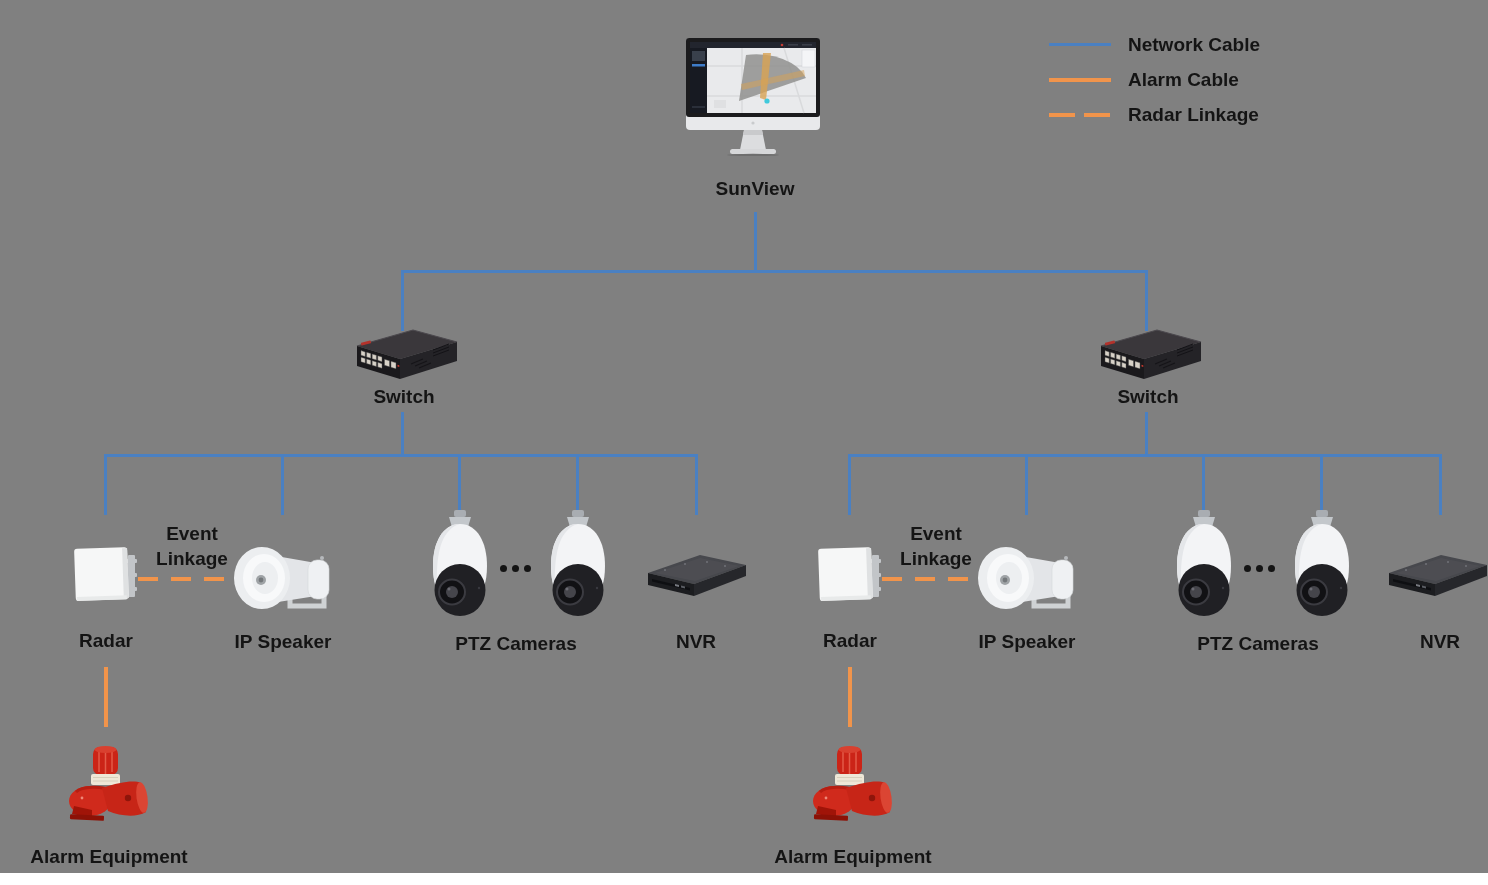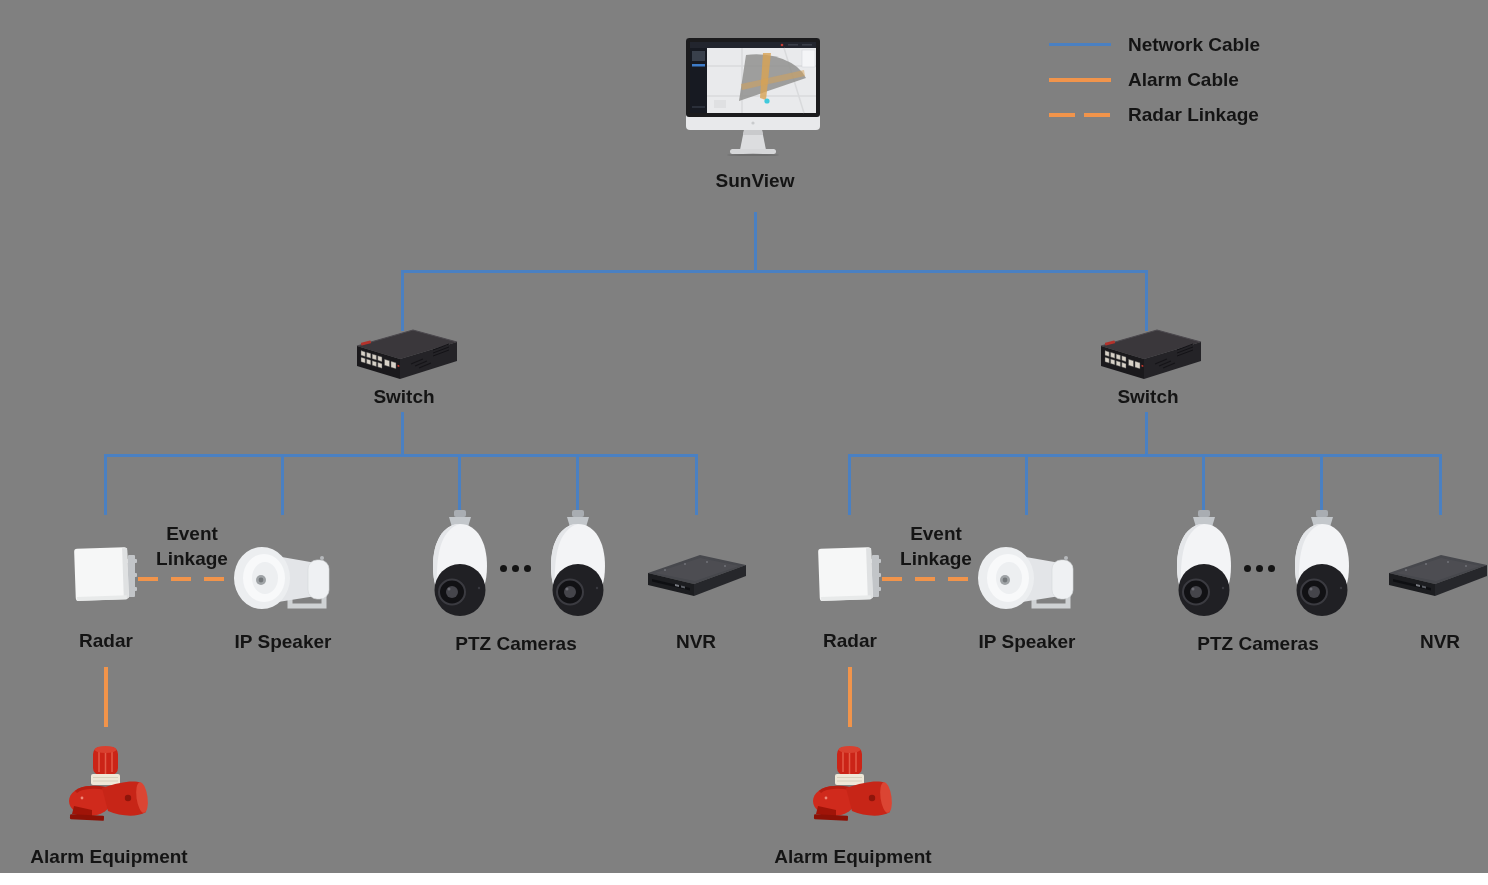--- a/index.html
+++ b/index.html
@@ -283,21 +283,21 @@
       <use href="#sym-nvr"></use>
     </svg>
 
   <svg class="dev" style="left:62px;top:744px;width:95px;height:88px;">
       <use href="#sym-alarm"></use>
     </svg>
   <svg class="dev" style="left:806px;top:744px;width:95px;height:88px;">
       <use href="#sym-alarm"></use>
     </svg>
 
-  <div class="lbl" style="left:755px;top:168px;">SunView</div>
+  <div class="lbl" style="left:755px;top:176px;">SunView</div>
 
   <div class="lbl" style="left:404px;top:384px;">Switch</div>
   <div class="lbl" style="left:1148px;top:384px;">Switch</div>
 
   <div class="lbl" style="left:192px;top:521px;">
     <div>Event</div>
     <div>Linkage</div>
   </div>
   <div class="lbl" style="left:936px;top:521px;">
     <div>Event</div>

